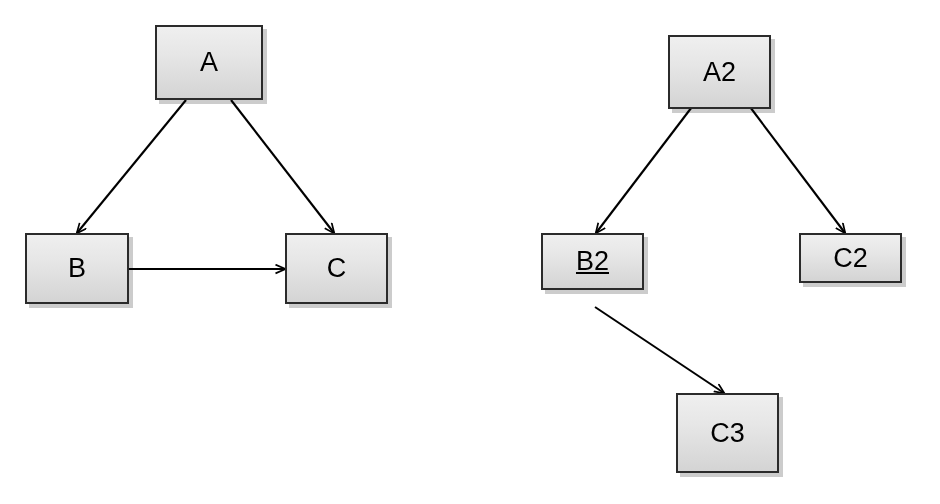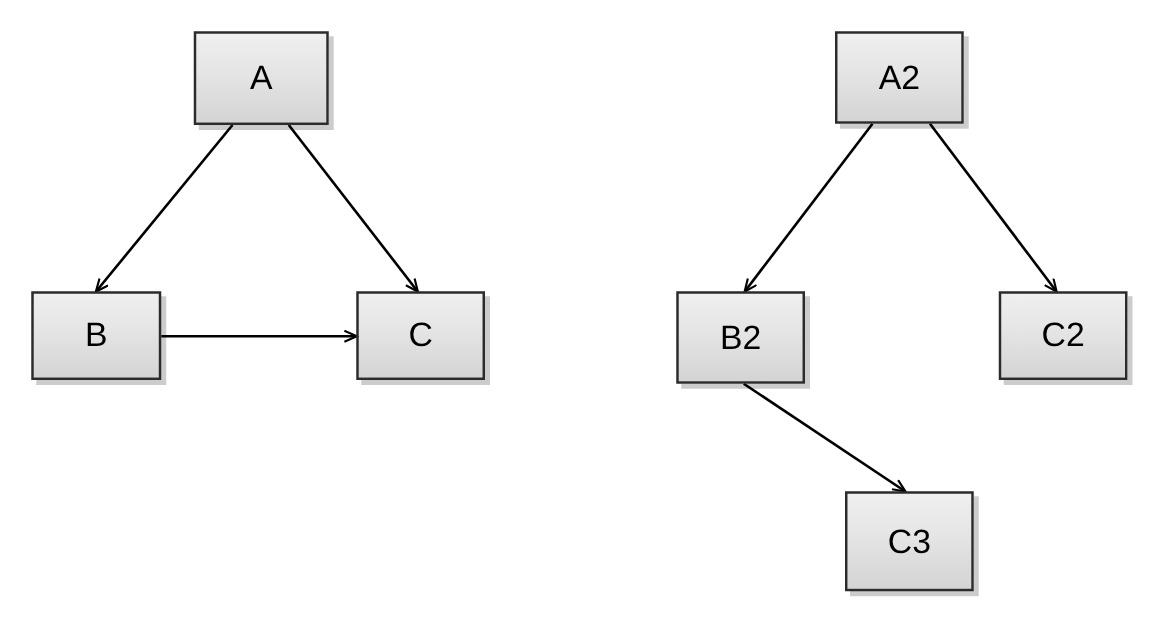--- a/index.html
+++ b/index.html
@@ -70,27 +70,27 @@
   <div id="nodes-group">
       <div class="node" style="left: 155px; top: 25px; width: 108px; height: 75px;">
         <span class="node-label">A</span>
       </div>
       <div class="node" style="left: 25px; top: 233px; width: 104px; height: 71px;">
         <span class="node-label">B</span>
       </div>
       <div class="node" style="left: 285px; top: 233px; width: 103px; height: 71px;">
         <span class="node-label">C</span>
       </div>
-      <div class="node" style="left: 668px; top: 25px; width: 103px; height: 74px;">
+      <div class="node" style="left: 668px; top: 35px; width: 103px; height: 74px;">
         <span class="node-label">A2</span>
       </div>
-      <div class="node" style="left: 541px; top: 233px; width: 103px; height: 74px;">
+      <div class="node" style="left: 541px; top: 233px; width: 103px; height: 57px; text-decoration: underline;">
         <span class="node-label">B2</span>
       </div>
-      <div class="node" style="left: 799px; top: 233px; width: 103px; height: 71px;">
+      <div class="node" style="left: 799px; top: 233px; width: 103px; height: 50px;">
         <span class="node-label">C2</span>
       </div>
       <div class="node" style="left: 676px; top: 393px; width: 103px; height: 80px;">
         <span class="node-label">C3</span>
       </div>
     </div>
 
 </div>
 
 </body></html>

